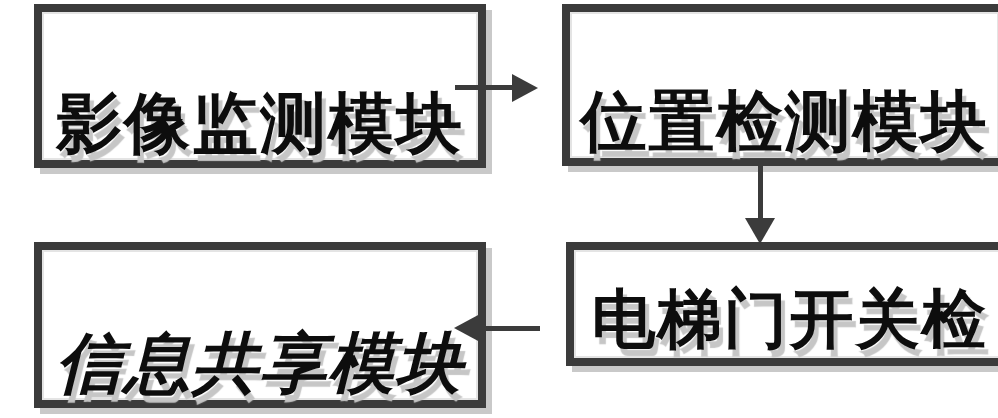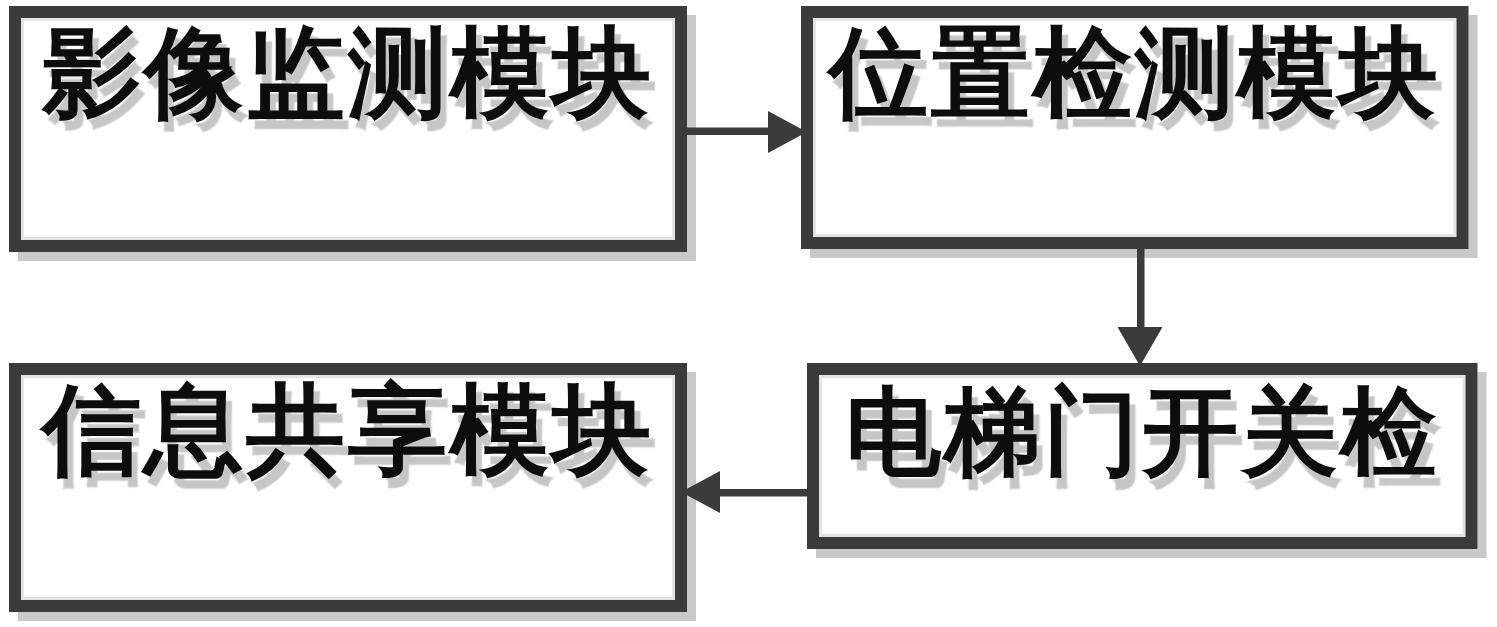--- a/index.html
+++ b/index.html
@@ -19,35 +19,36 @@
     position: absolute;
     box-sizing: border-box;
     background: #ffffff;
     border: 8px solid #3b3b3b;
     box-shadow: 6px 6px 0 #c9c9c9,
                 inset 2px 2px 0 #e4e4e4,
                 inset -2px -2px 0 #e4e4e4;
     display: flex;
     flex-direction: column;
     align-items: center;
-    justify-content: flex-start;
+    justify-content: flex-end;
     text-align: center;
     color: #0d0d0d;
     font-weight: bold;
     font-size: 66px;
     line-height: 1.1;
     letter-spacing: 2px;
     text-shadow: 4px 7px 1px #c6c6c6;
     white-space: nowrap;
+    margin-left: 28px;
   }
   #node-image-monitoring      { left: 6px;   top: 4px;   width: 452px; height: 164px; }
   #node-position-detection    { left: 534px; top: 4px;   width: 445px; height: 162px; }
   #node-door-switch-detection { left: 538px; top: 242px; width: 447px; height: 124px;
                                 font-size: 64px; line-height: 78px; }
-  #node-information-sharing   { left: 6px;   top: 242px; width: 452px; height: 166px; }
+  #node-information-sharing   { left: 6px;   top: 242px; width: 452px; height: 166px; font-style: italic; }
 
   .node .line { display: block; }
 
   .edge-line {
     position: absolute;
     background: #3b3b3b;
   }
   .edge-head {
     position: absolute;
     width: 0;

